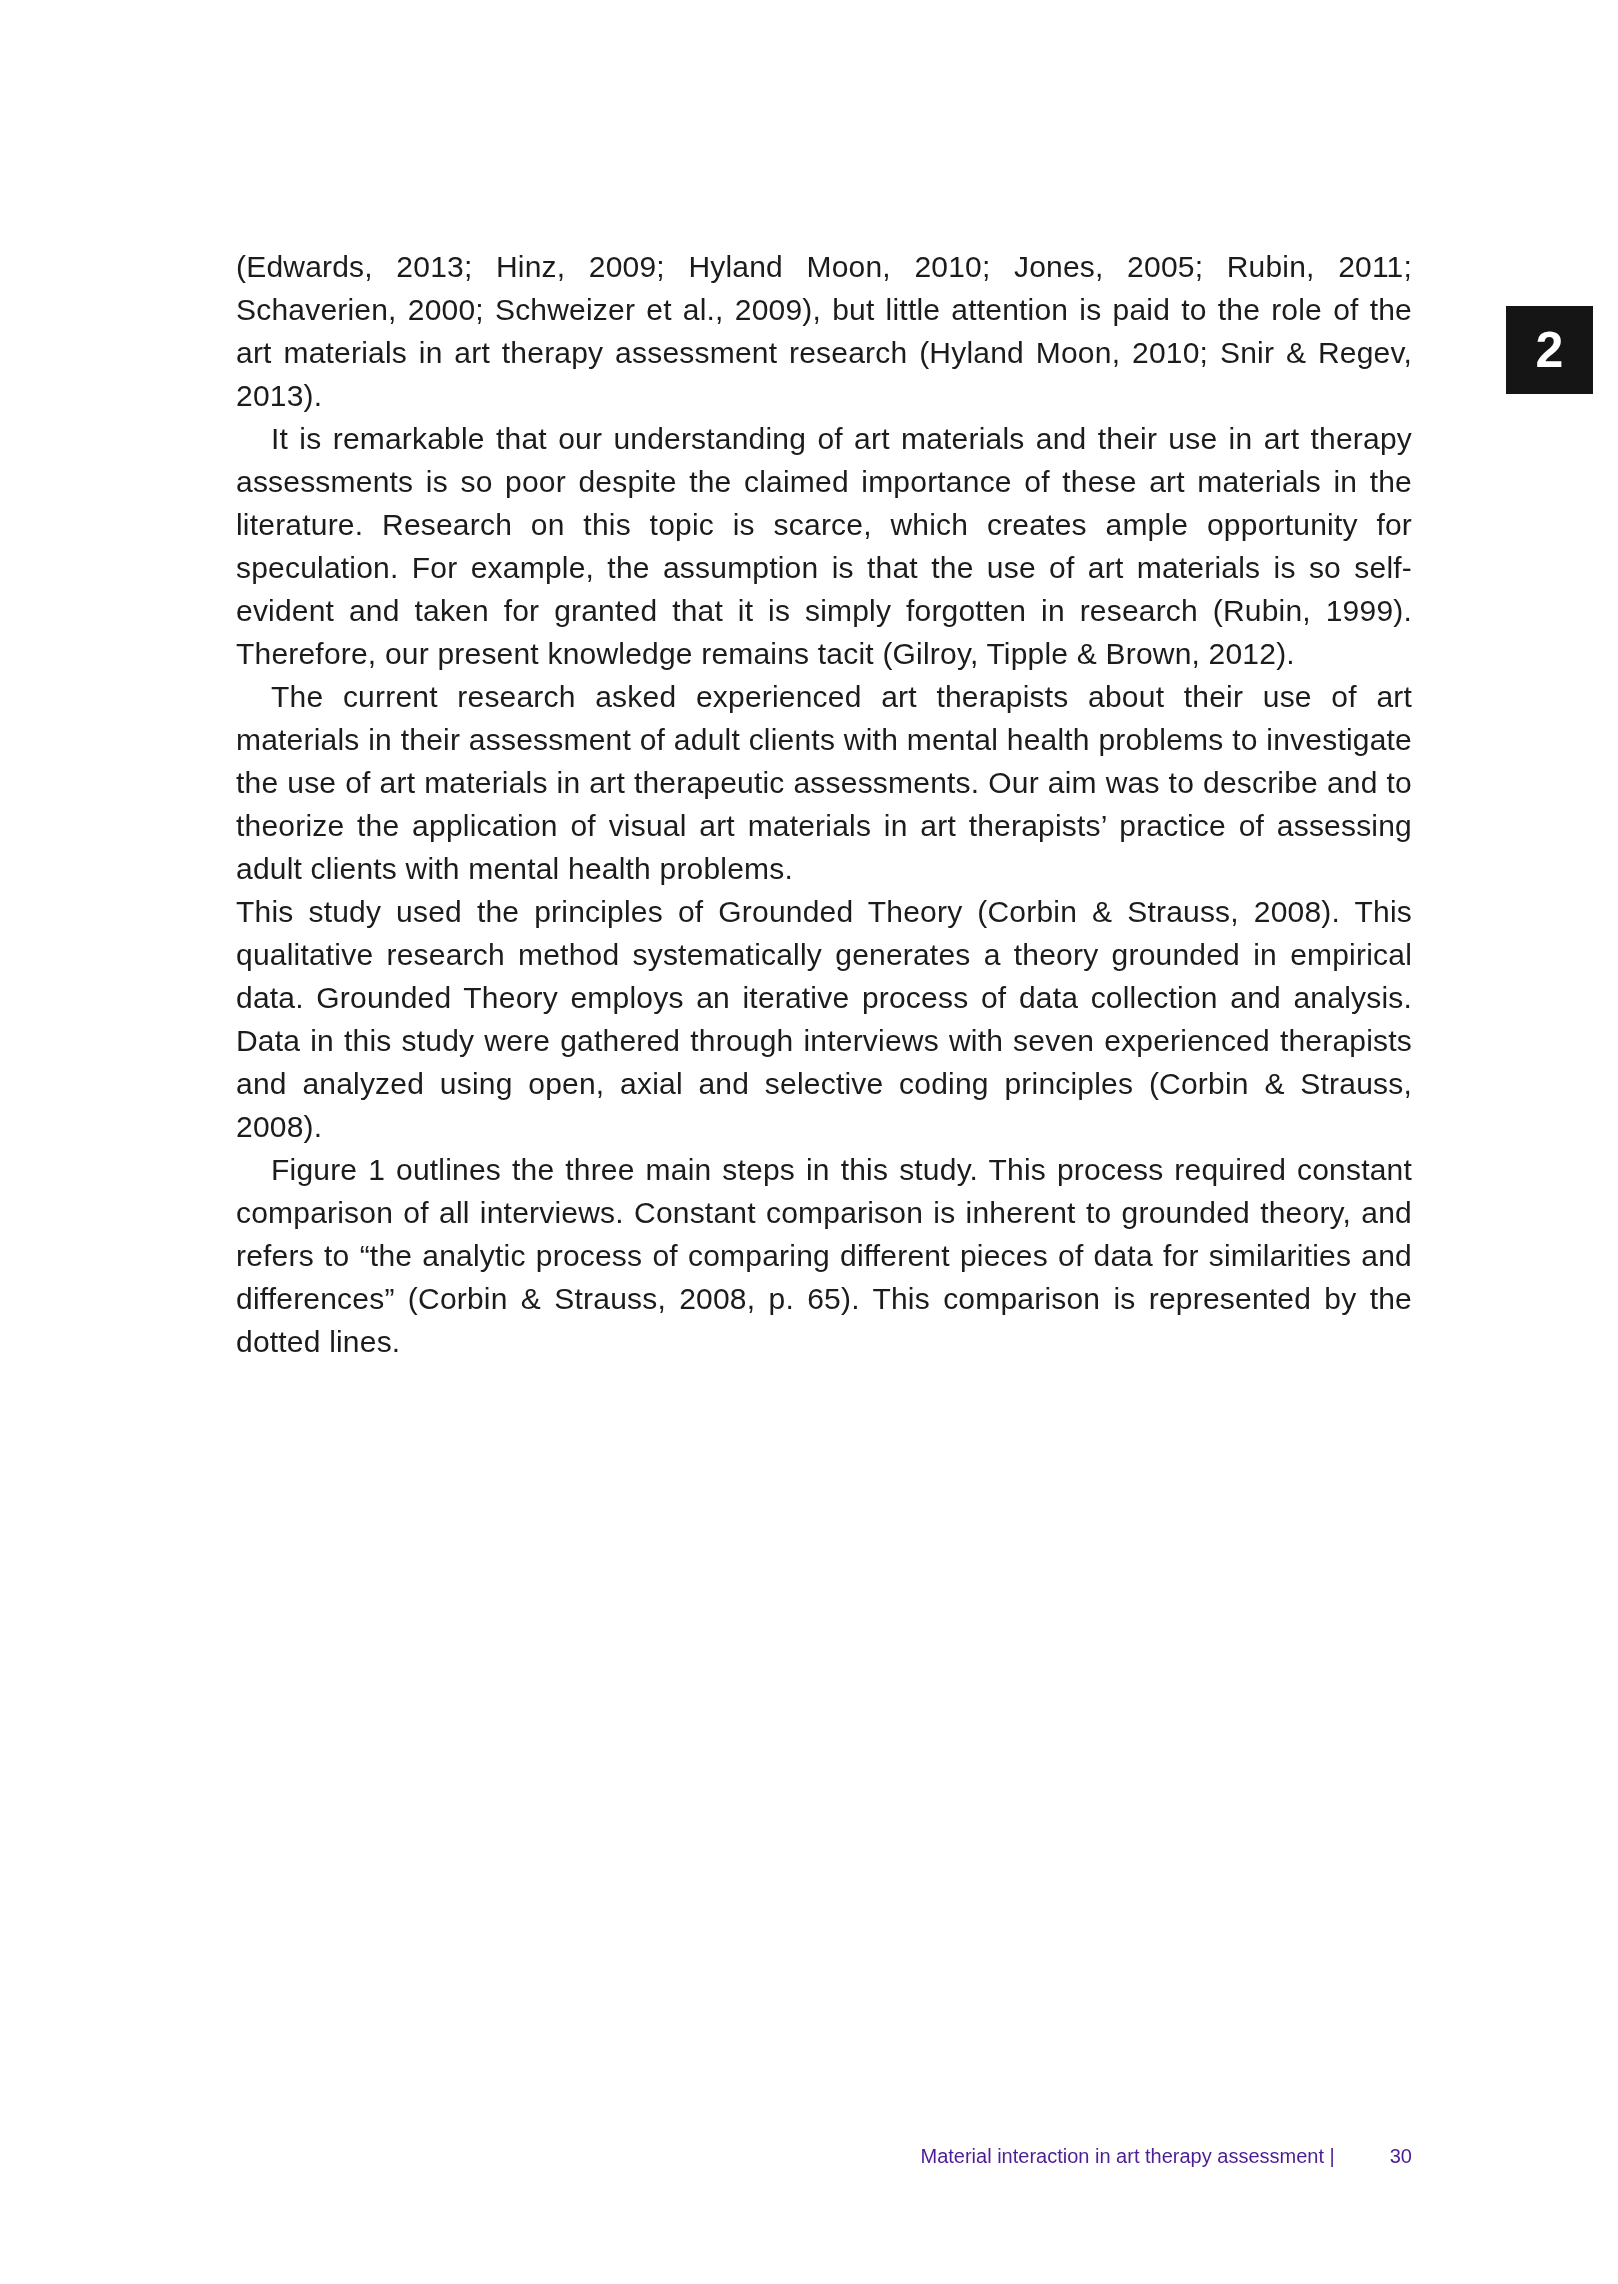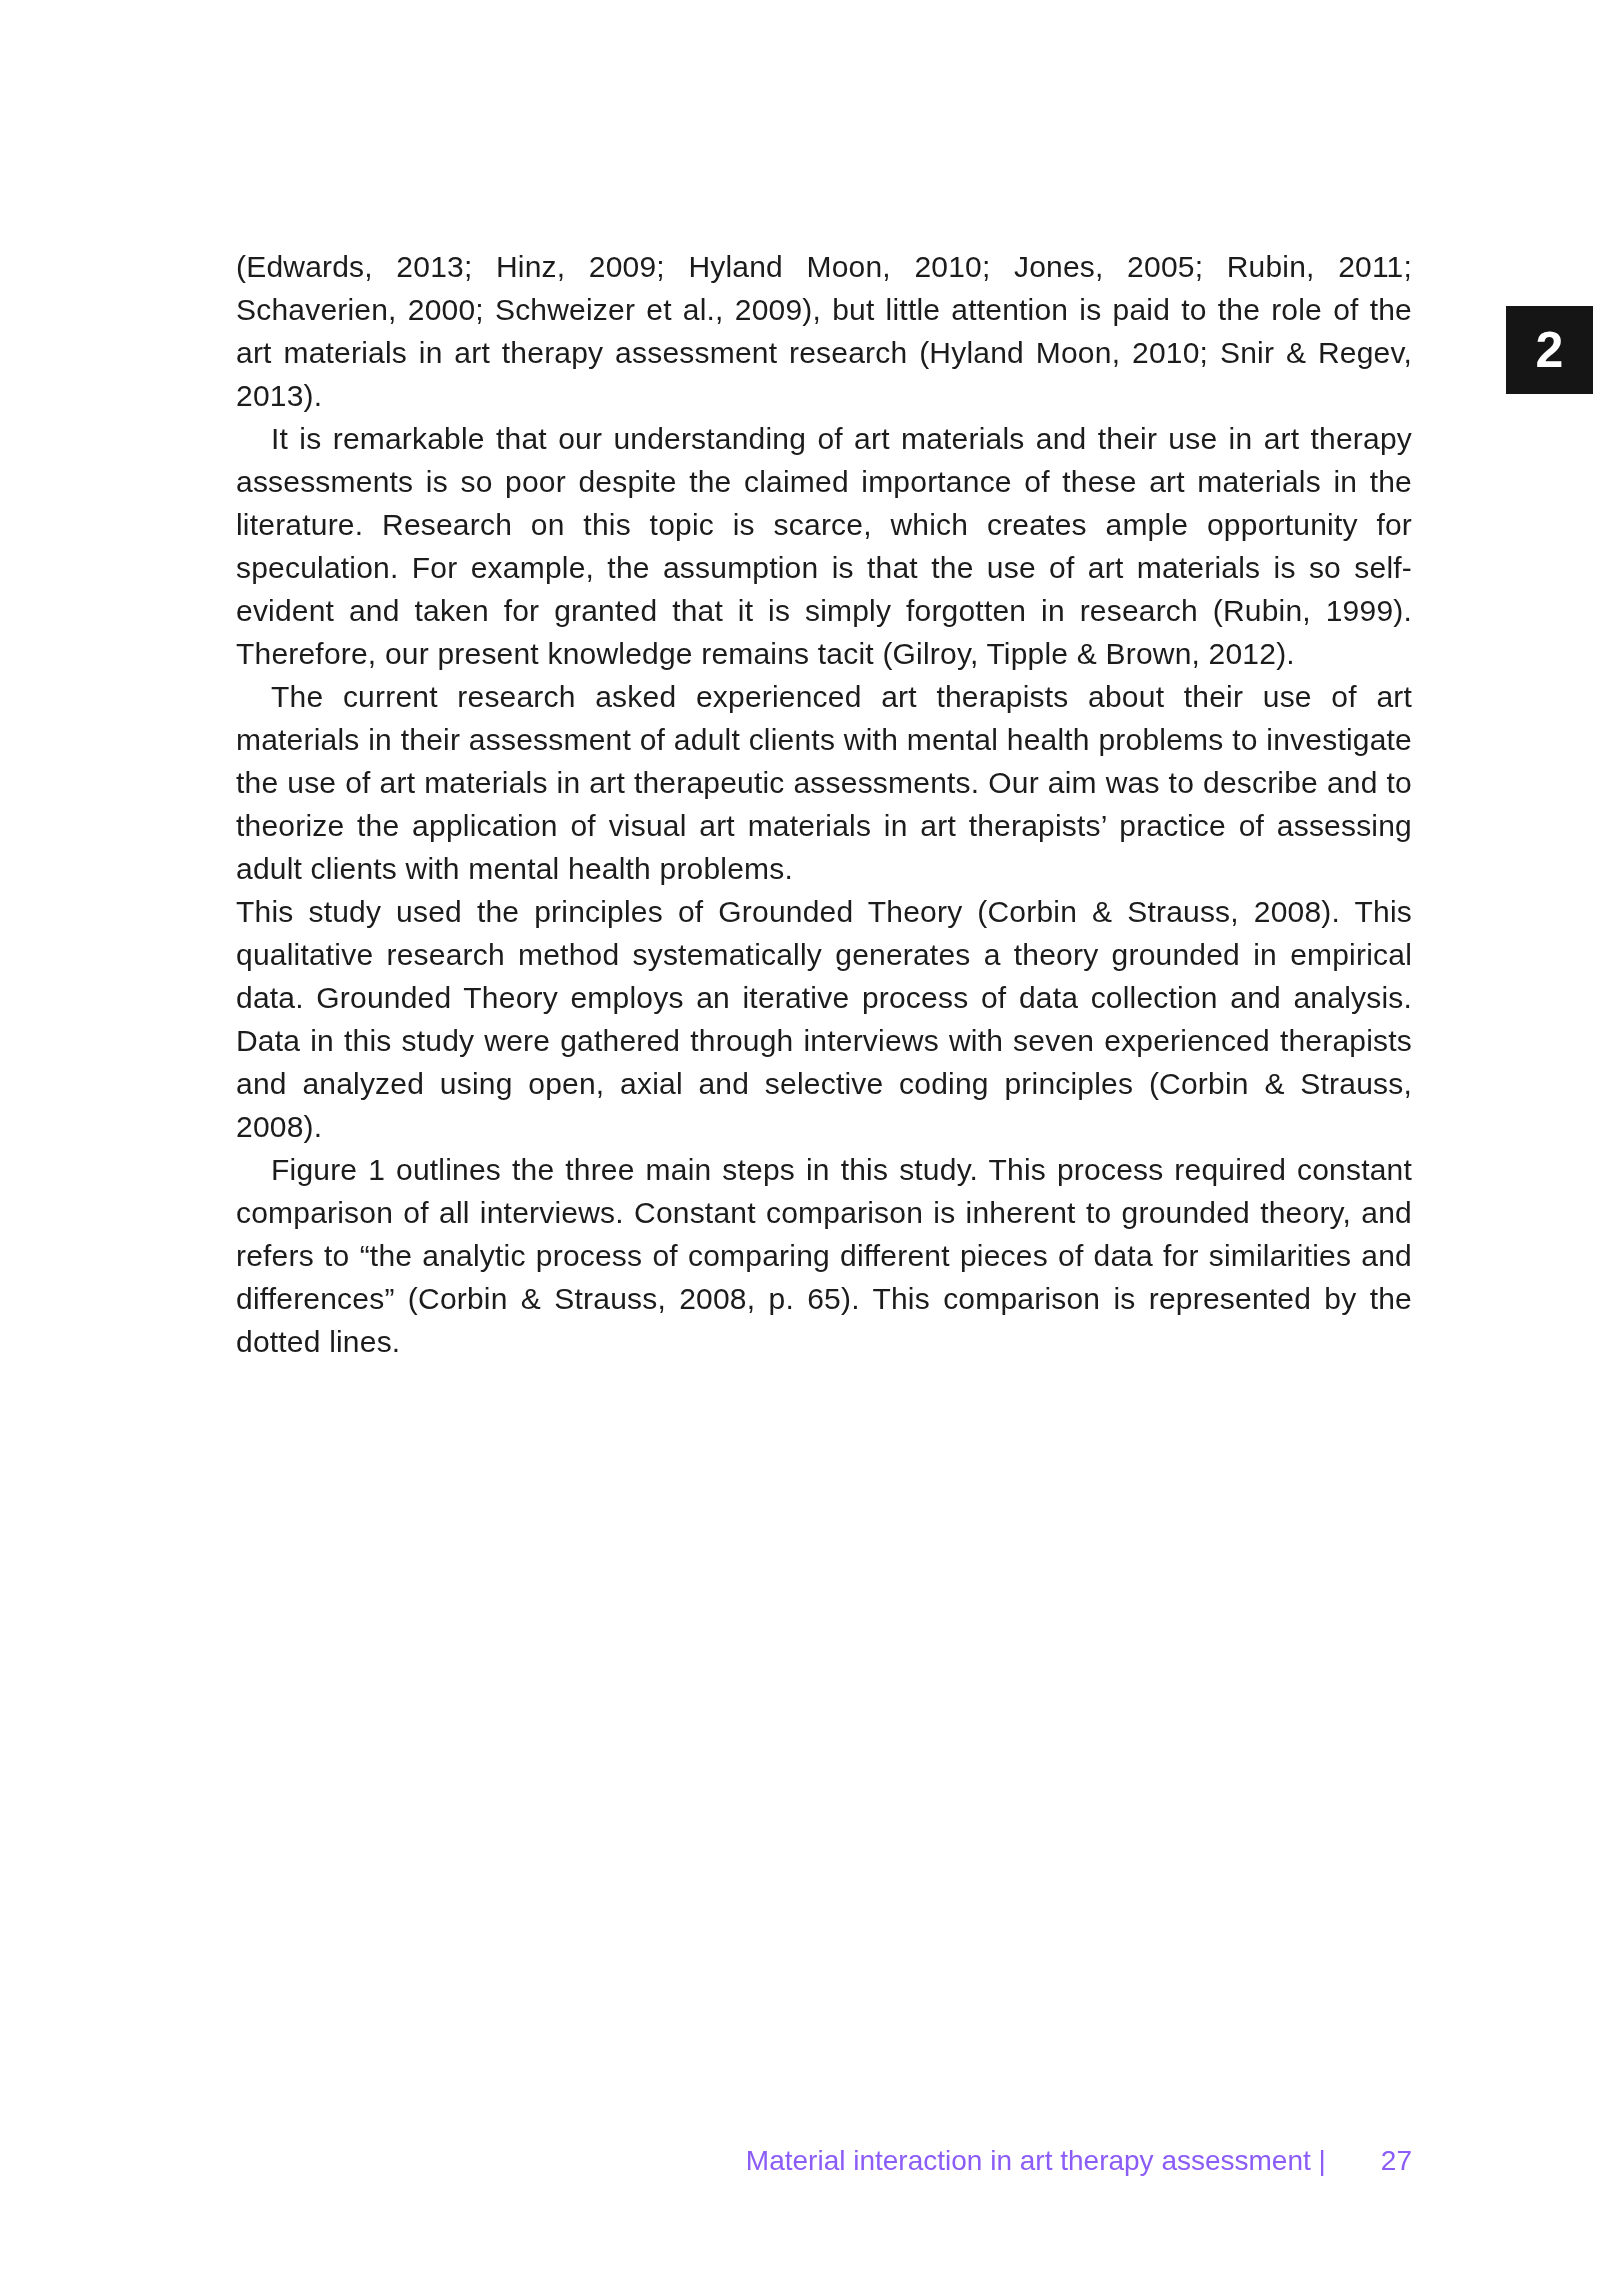--- a/index.html
+++ b/index.html
@@ -60,22 +60,22 @@
     text-align: left;
   }
   .footer {
     position: absolute;
     left: 236px;
     top: 2145px;
     width: 1176px;
     display: flex;
     justify-content: flex-end;
     align-items: baseline;
-    font-size: 28px;
-    color: #8b5cf6;
+    font-size: 20px;
+    color: #4c1d95;
   }
   .footer .page-number {
     margin-left: 55px;
   }
 </style>
 </head>
 <body>
 
 <div class="page">
 
@@ -88,17 +88,17 @@
     <p class="indent">It is remarkable that our understanding of art materials and their use in art therapy assessments is so poor despite the claimed importance of these art materials in the literature. Research on this topic is scarce, which creates ample opportunity for speculation. For example, the assumption is that the use of art materials is so self-evident and taken for granted that it is simply forgotten in research (Rubin, 1999). Therefore, our present knowledge remains tacit (Gilroy, Tipple &amp; Brown, 2012).</p>
     <p class="indent">The current research asked experienced art therapists about their use of art materials in their assessment of adult clients with mental health problems to investigate the use of art materials in art therapeutic assessments. Our aim was to describe and to theorize the application of visual art materials in art therapists’ practice of assessing adult clients with mental health problems.</p>
 
 
     <p>This study used the principles of Grounded Theory (Corbin &amp; Strauss, 2008). This qualitative research method systematically generates a theory grounded in empirical data. Grounded Theory employs an iterative process of data collection and analysis. Data in this study were gathered through interviews with seven experienced therapists and analyzed using open, axial and selective coding principles (Corbin &amp; Strauss, 2008).</p>
     <p class="indent">Figure 1 outlines the three main steps in this study. This process required constant comparison of all interviews. Constant comparison is inherent to grounded theory, and refers to “the analytic process of comparing different pieces of data for similarities and differences” (Corbin &amp; Strauss, 2008, p. 65). This comparison is represented by the dotted lines.</p>
   </div>
 
   <div class="footer">
     <span>Material interaction in art therapy assessment |</span>
-    <span class="page-number">27</span>
+    <span class="page-number">30</span>
   </div>
 
 </div>
 
 
 </body></html>

